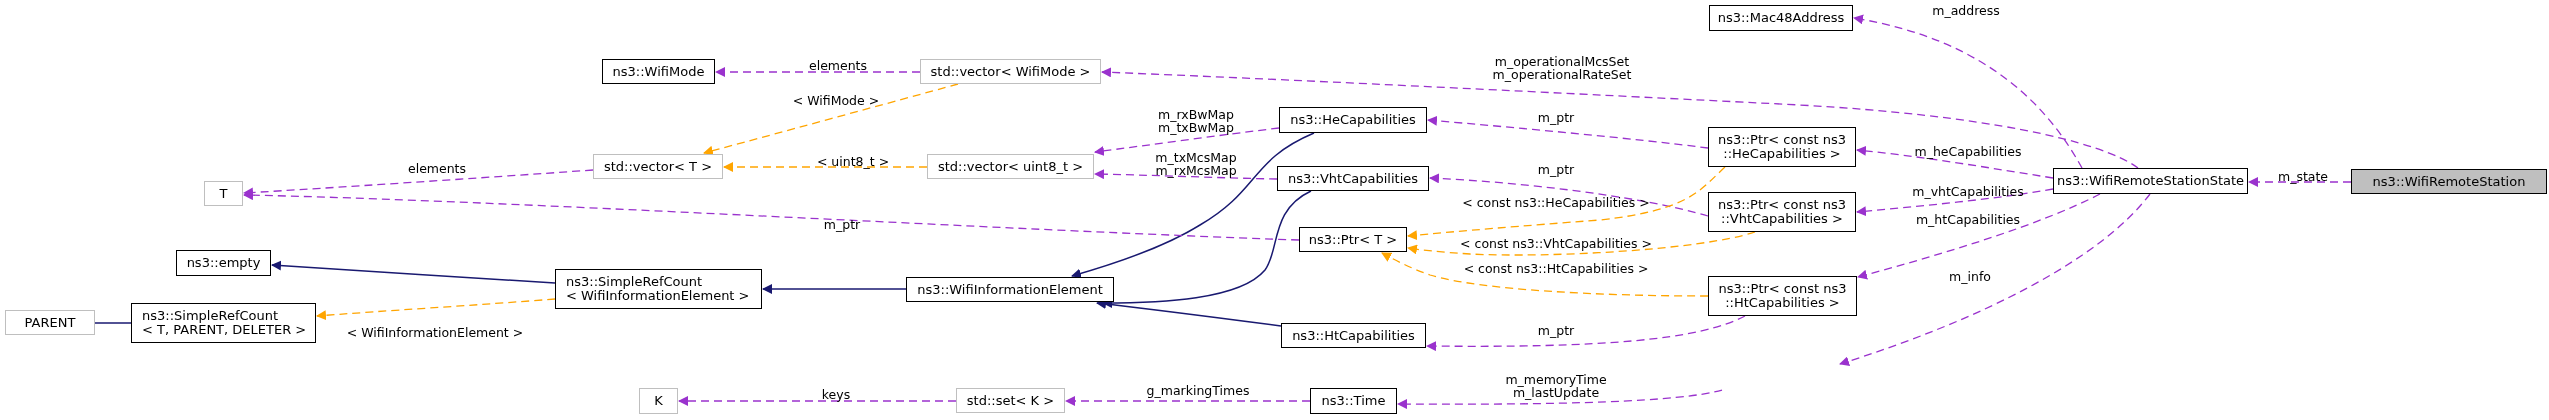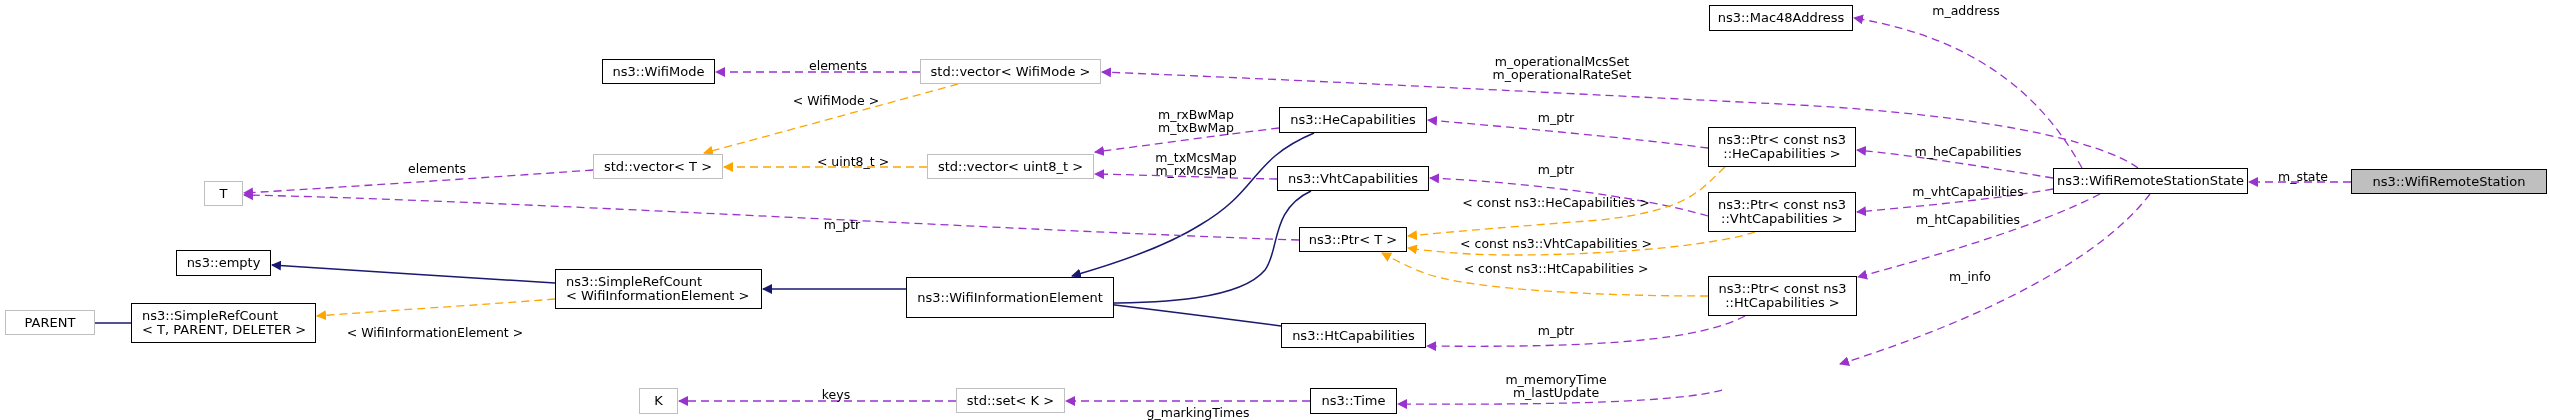--- a/index.html
+++ b/index.html
@@ -67,21 +67,21 @@
   <div class="node" id="n-simplerefcount_tpd" style="left:131px;top:303px;width:185px;height:40px;justify-content:flex-start;padding-left:10px;text-align:left;">ns3::SimpleRefCount
 &lt; T, PARENT, DELETER &gt;</div>
   <div class="node" id="n-empty" style="left:176px;top:250px;width:95px;height:26px;">ns3::empty</div>
   <div class="node external" id="n-t" style="left:204px;top:181px;width:39px;height:25px;">T</div>
   <div class="node" id="n-simplerefcount_wie" style="left:555px;top:269px;width:207px;height:40px;justify-content:flex-start;padding-left:10px;text-align:left;">ns3::SimpleRefCount
 &lt; WifiInformationElement &gt;</div>
   <div class="node" id="n-wifimode" style="left:602px;top:59px;width:113px;height:25px;">ns3::WifiMode</div>
   <div class="node external" id="n-vector_wifimode" style="left:920px;top:59px;width:181px;height:25px;">std::vector&lt; WifiMode &gt;</div>
   <div class="node external" id="n-vector_t" style="left:593px;top:154px;width:130px;height:25px;">std::vector&lt; T &gt;</div>
   <div class="node external" id="n-vector_uint8" style="left:927px;top:154px;width:167px;height:25px;">std::vector&lt; uint8_t &gt;</div>
-  <div class="node" id="n-wifiinfoelement" style="left:906px;top:277px;width:208px;height:41px;">ns3::WifiInformationElement</div>
+  <div class="node" id="n-wifiinfoelement" style="left:906px;top:277px;width:208px;height:25px;">ns3::WifiInformationElement</div>
   <div class="node" id="n-hecap" style="left:1279px;top:107px;width:148px;height:26px;">ns3::HeCapabilities</div>
   <div class="node" id="n-vhtcap" style="left:1277px;top:166px;width:152px;height:25px;">ns3::VhtCapabilities</div>
   <div class="node" id="n-ptr_t" style="left:1299px;top:227px;width:108px;height:25px;">ns3::Ptr&lt; T &gt;</div>
   <div class="node" id="n-htcap" style="left:1281px;top:323px;width:145px;height:25px;">ns3::HtCapabilities</div>
   <div class="node external" id="n-k" style="left:639px;top:388px;width:39px;height:26px;">K</div>
   <div class="node external" id="n-set_k" style="left:956px;top:388px;width:109px;height:25px;">std::set&lt; K &gt;</div>
   <div class="node" id="n-time" style="left:1310px;top:388px;width:87px;height:26px;">ns3::Time</div>
   <div class="node" id="n-mac48" style="left:1709px;top:5px;width:144px;height:26px;">ns3::Mac48Address</div>
   <div class="node" id="n-ptr_he" style="left:1708px;top:127px;width:148px;height:40px;">ns3::Ptr&lt; const ns3
 ::HeCapabilities &gt;</div>
@@ -102,21 +102,21 @@
   <div class="elabel" style="left:1196px;top:151px;">m_txMcsMap
 m_rxMcsMap</div>
   <div class="elabel" style="left:842px;top:218px;">m_ptr</div>
   <div class="elabel" style="left:1556px;top:111px;">m_ptr</div>
   <div class="elabel" style="left:1556px;top:163px;">m_ptr</div>
   <div class="elabel" style="left:1556px;top:324px;">m_ptr</div>
   <div class="elabel" style="left:1556px;top:196px;">&lt; const ns3::HeCapabilities &gt;</div>
   <div class="elabel" style="left:1556px;top:237px;">&lt; const ns3::VhtCapabilities &gt;</div>
   <div class="elabel" style="left:1556px;top:262px;">&lt; const ns3::HtCapabilities &gt;</div>
   <div class="elabel" style="left:836px;top:388px;">keys</div>
-  <div class="elabel" style="left:1198px;top:406px;">g_markingTimes</div>
+  <div class="elabel" style="left:1198px;top:384px;">g_markingTimes</div>
   <div class="elabel" style="left:1556px;top:373px;">m_memoryTime
 m_lastUpdate</div>
   <div class="elabel" style="left:1966px;top:4px;">m_address</div>
   <div class="elabel" style="left:1562px;top:55px;">m_operationalMcsSet
 m_operationalRateSet</div>
   <div class="elabel" style="left:1968px;top:145px;">m_heCapabilities</div>
   <div class="elabel" style="left:1968px;top:185px;">m_vhtCapabilities</div>
   <div class="elabel" style="left:1968px;top:213px;">m_htCapabilities</div>
   <div class="elabel" style="left:1970px;top:270px;">m_info</div>
   <div class="elabel" style="left:2303px;top:170px;">m_state</div>

